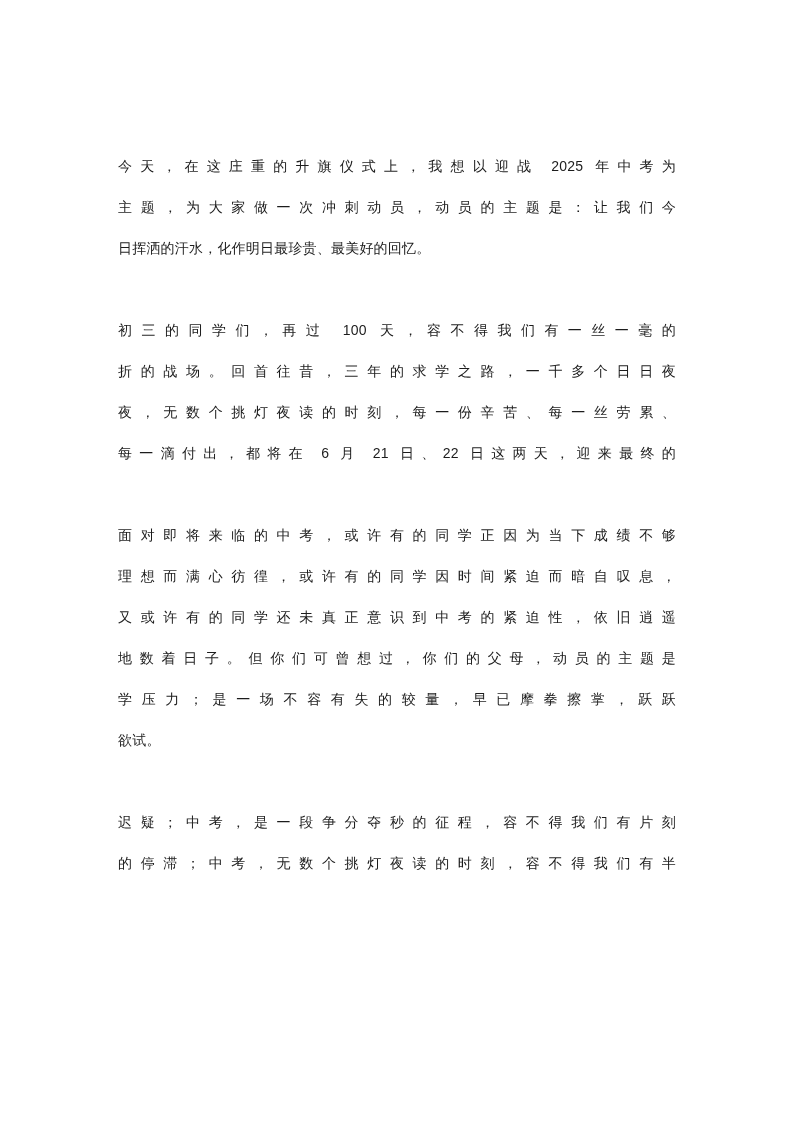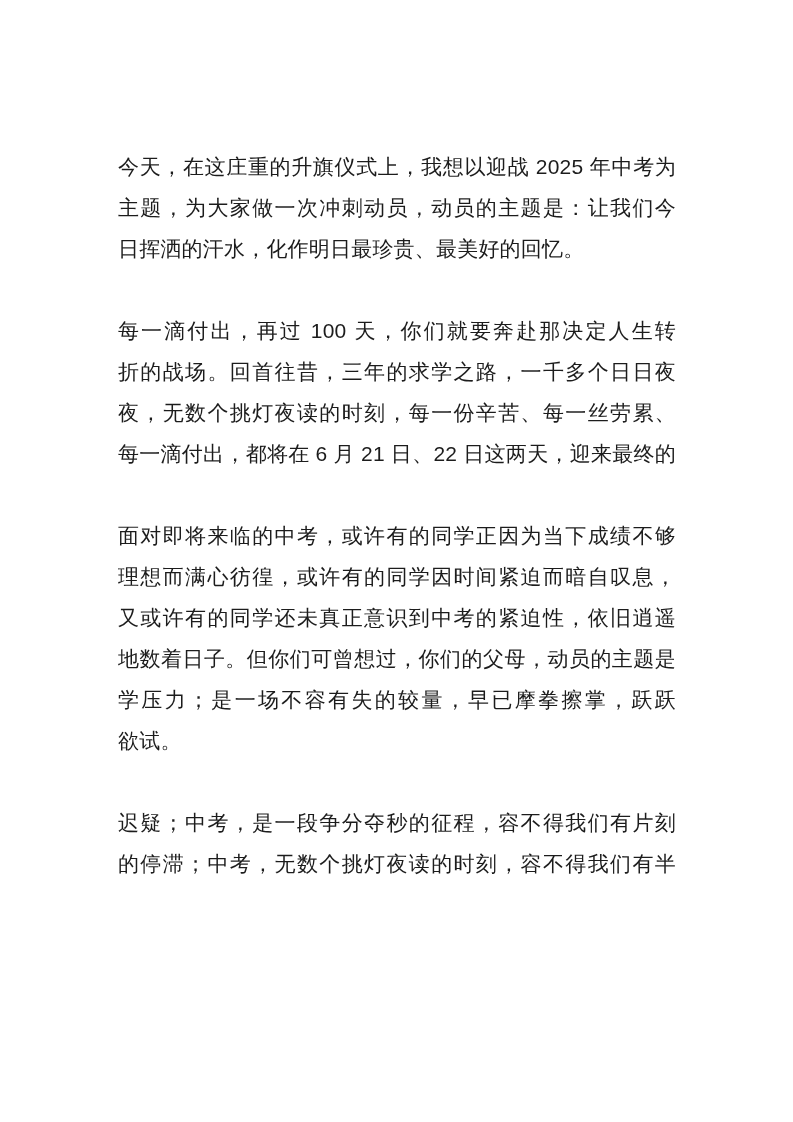--- a/index.html
+++ b/index.html
@@ -18,21 +18,21 @@
     width: 793px;
     height: 1122px;
     padding: 146px 117px 0 118px;
     background: #ffffff;
     color: #1c1c1c;
   }
   .paragraph {
     margin: 0 0 41px 0;
   }
   .line {
-    font-size: 21px;
+    font-size: 14px;
     line-height: 41px;
     letter-spacing: 0.2px;
     text-align: justify;
     text-align-last: justify;
     white-space: normal;
     color: #1c1c1c;
   }
   .line.para-end {
     text-align: right;
     text-align-last: left;
@@ -43,21 +43,21 @@
 
 <div class="page">
 
   <div class="paragraph">
     <div class="line">今天，在这庄重的升旗仪式上，我想以迎战 2025 年中考为</div>
     <div class="line">主题，为大家做一次冲刺动员，动员的主题是：让我们今</div>
     <div class="line para-end">日挥洒的汗水，化作明日最珍贵、最美好的回忆。</div>
   </div>
 
   <div class="paragraph">
-    <div class="line">每一滴付出，再过 100 天，你们就要奔赴那决定人生转</div>
+    <div class="line">初三的同学们，再过 100 天，容不得我们有一丝一毫的</div>
     <div class="line">折的战场。回首往昔，三年的求学之路，一千多个日日夜</div>
     <div class="line">夜，无数个挑灯夜读的时刻，每一份辛苦、每一丝劳累、</div>
     <div class="line">每一滴付出，都将在 6 月 21 日、22 日这两天，迎来最终的</div>
   </div>
 
   <div class="paragraph">
     <div class="line">面对即将来临的中考，或许有的同学正因为当下成绩不够</div>
     <div class="line">理想而满心彷徨，或许有的同学因时间紧迫而暗自叹息，</div>
     <div class="line">又或许有的同学还未真正意识到中考的紧迫性，依旧逍遥</div>
     <div class="line">地数着日子。但你们可曾想过，你们的父母，动员的主题是</div>

